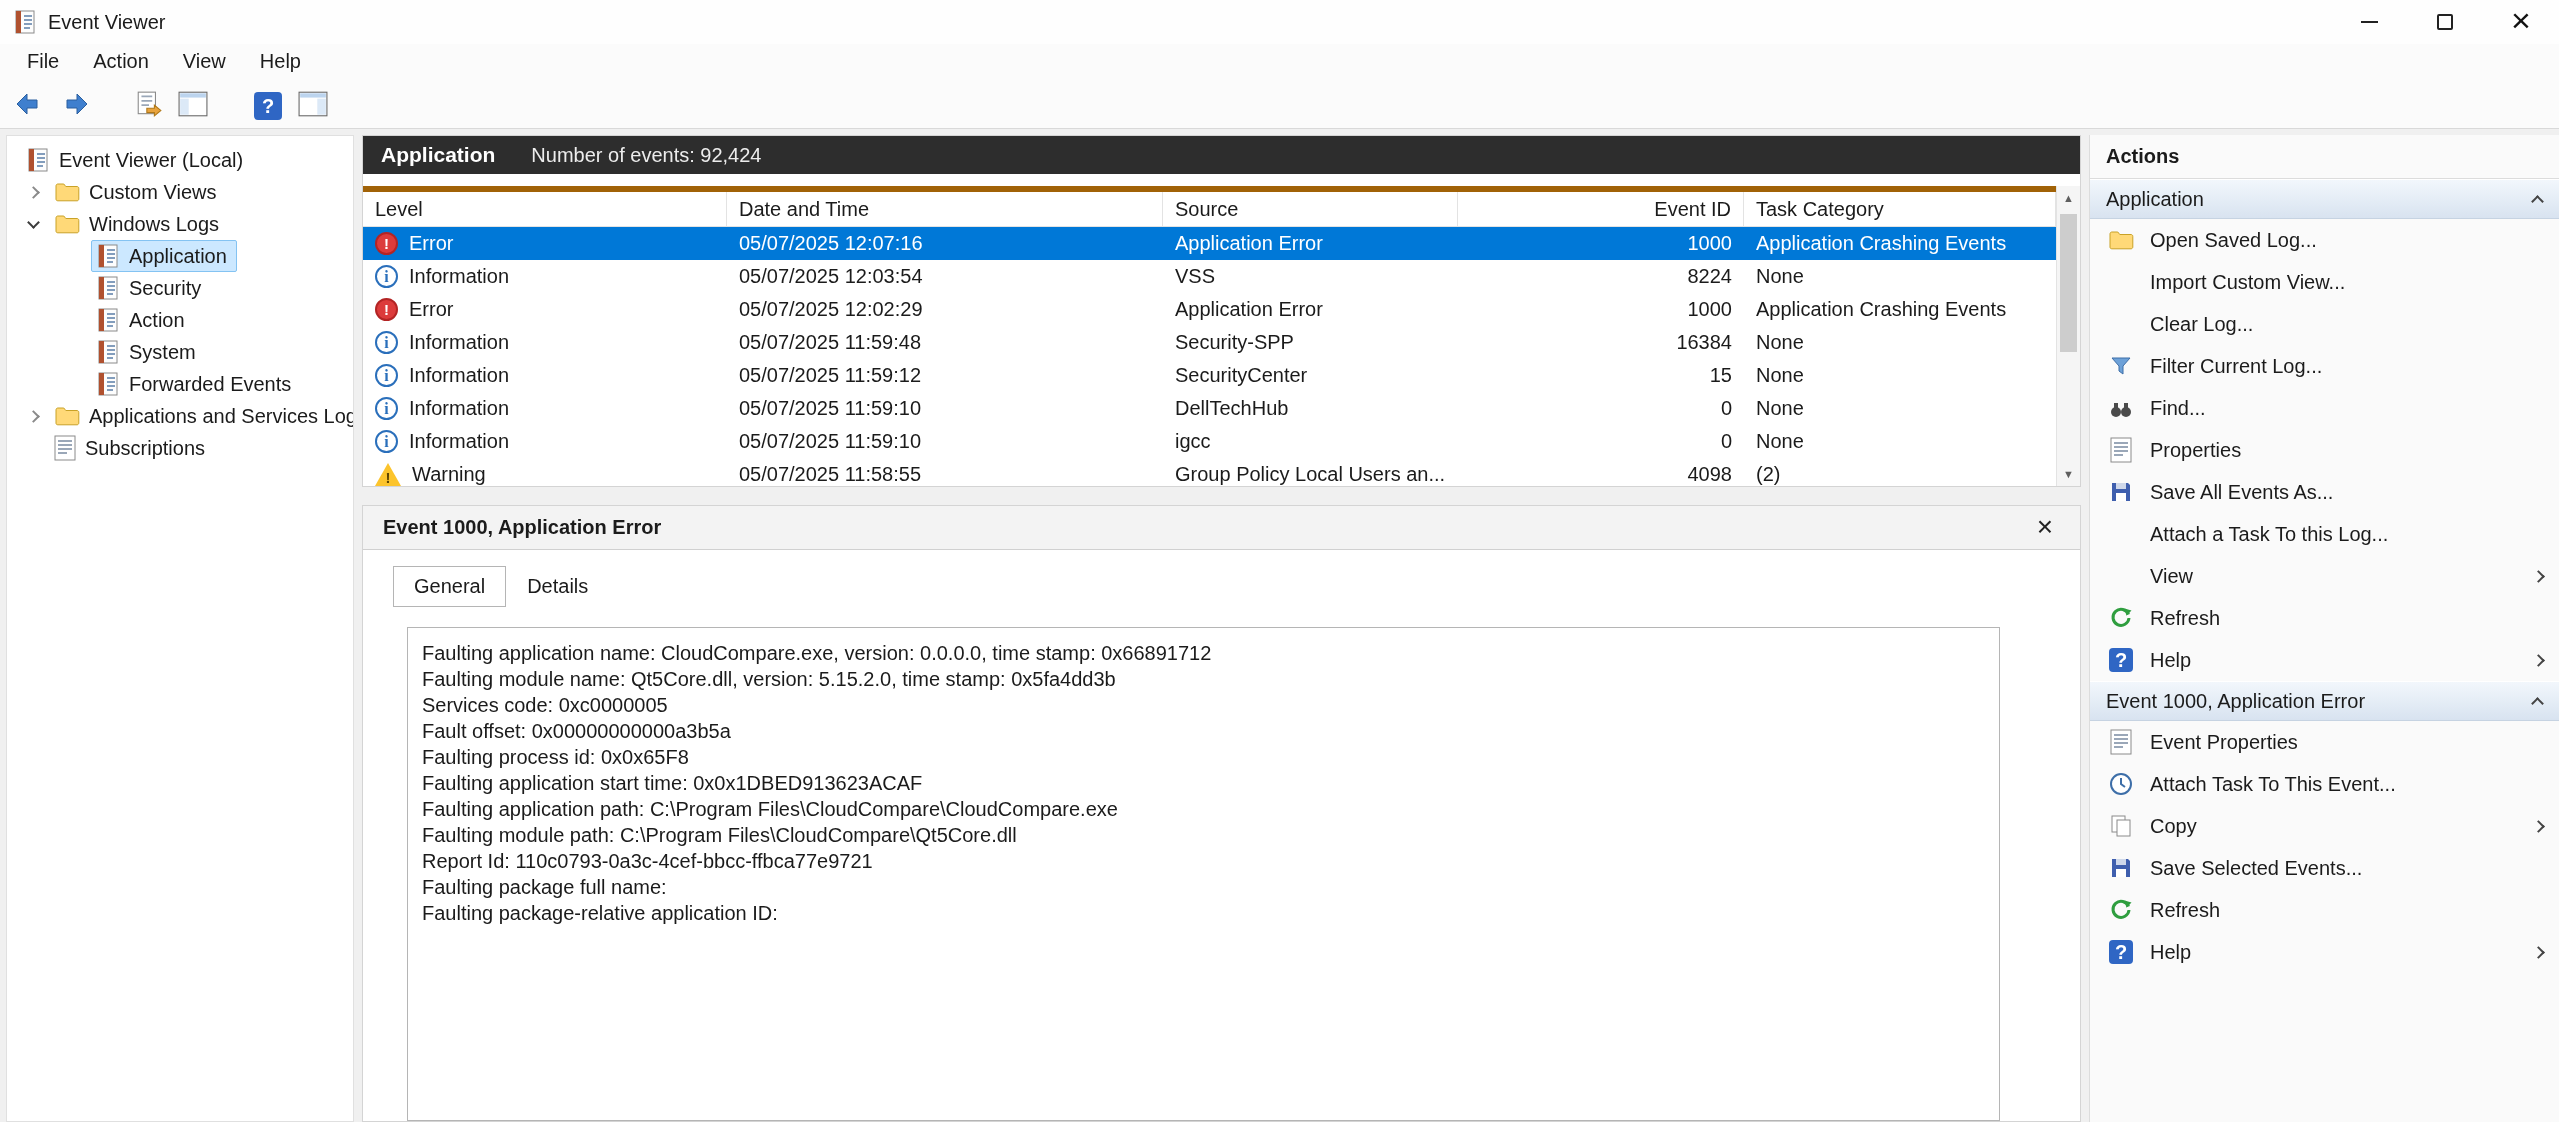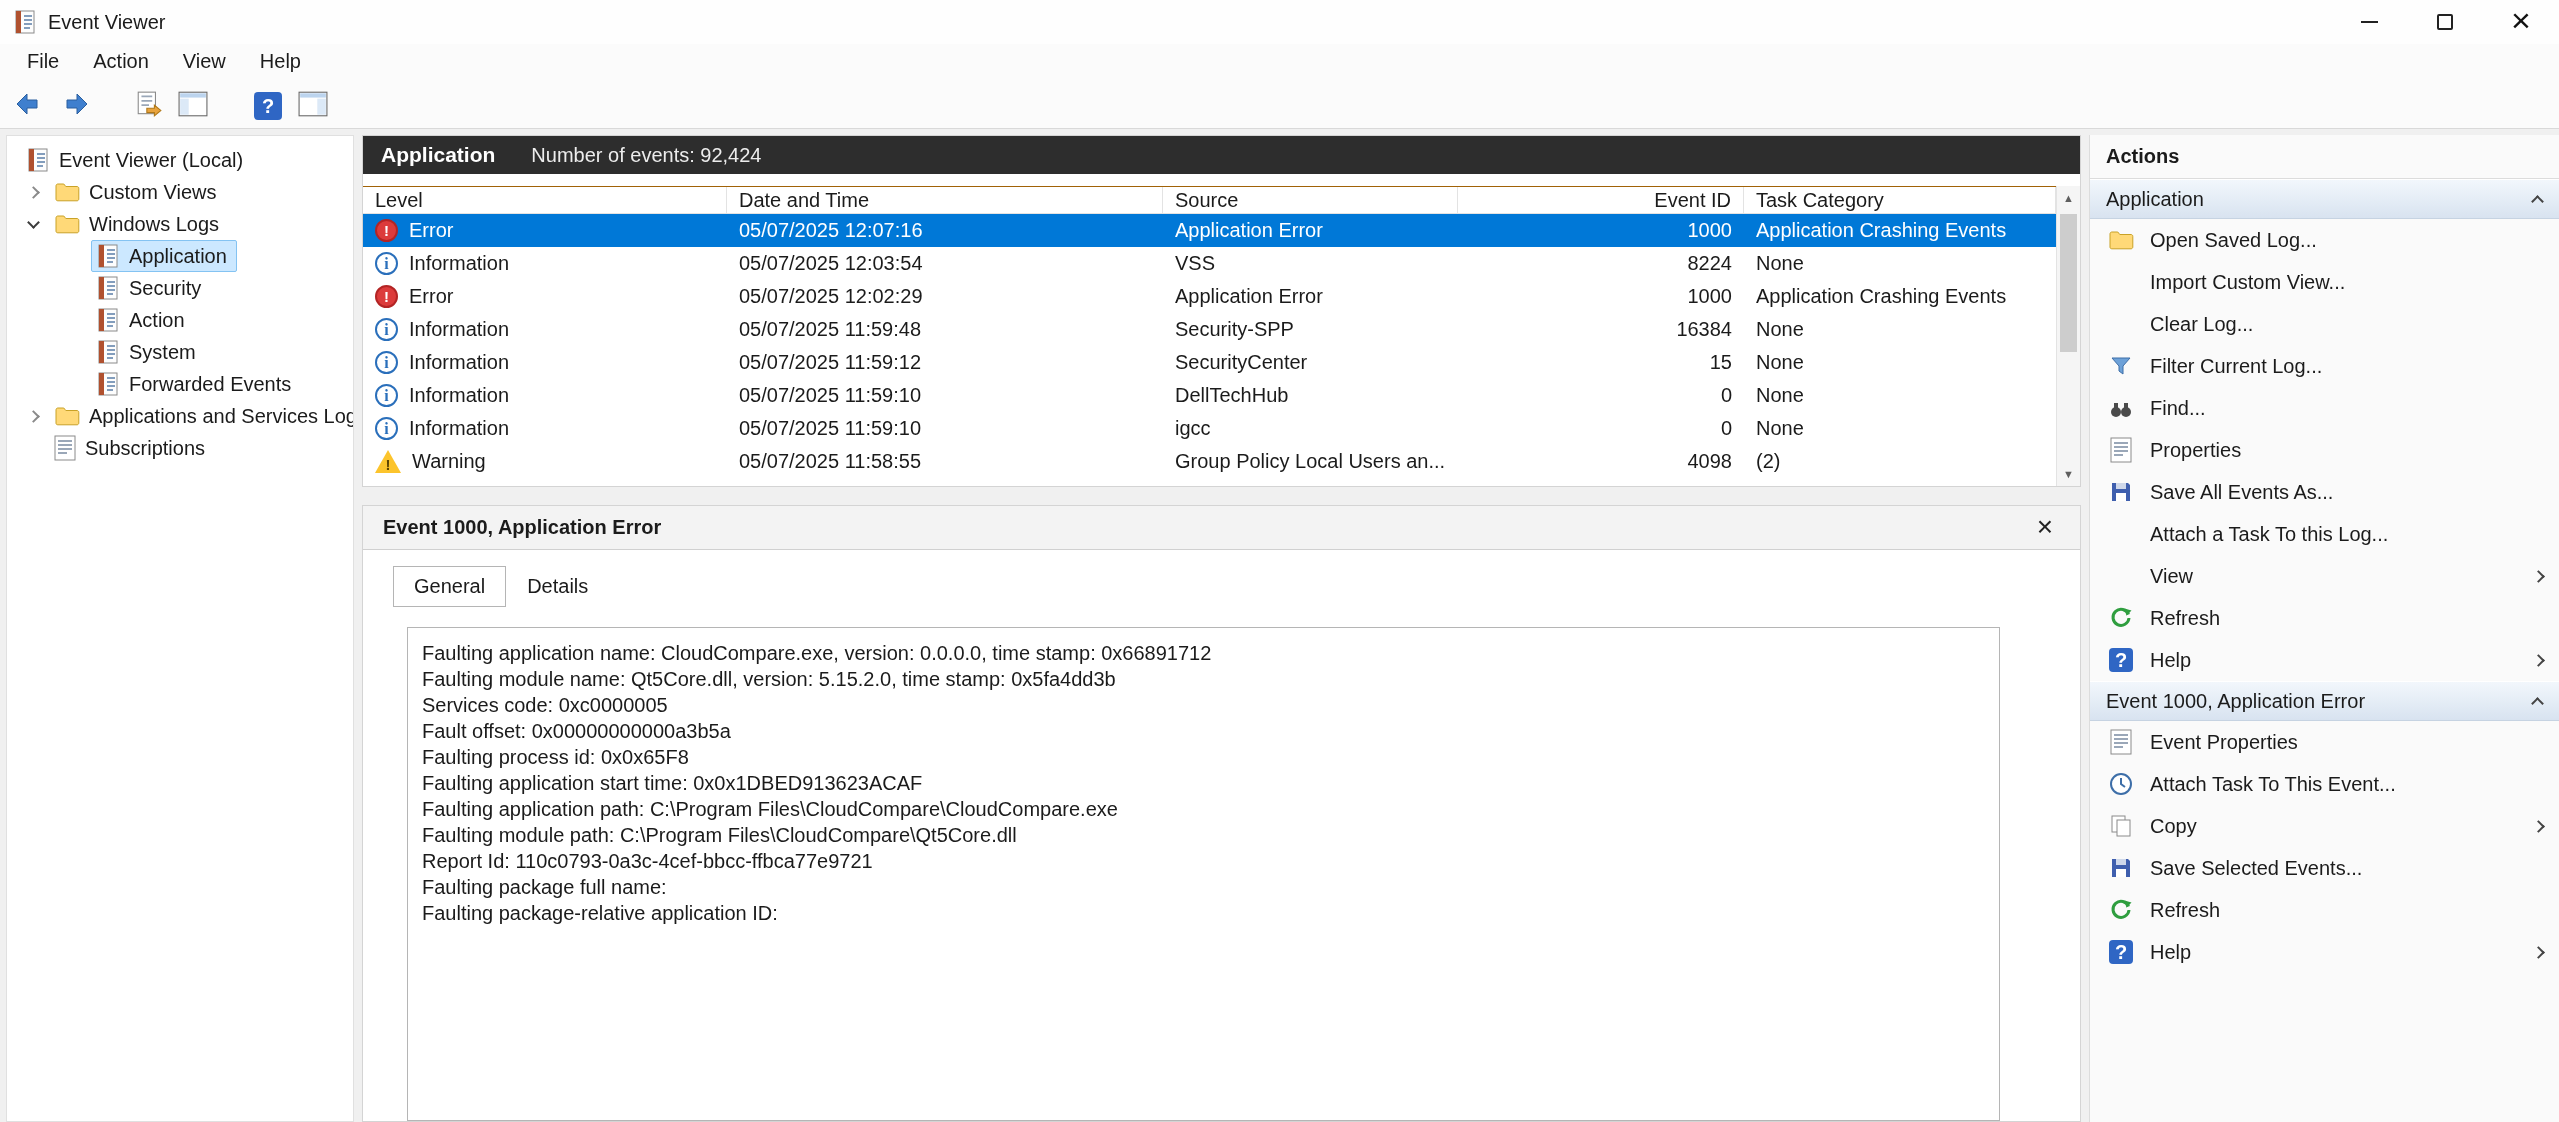--- a/index.html
+++ b/index.html
@@ -49,21 +49,21 @@
   
   .main-col { flex:1; display:flex; flex-direction:column; margin-right:8px; overflow:hidden; }
 
   .list-card { background:#fff; border:1px solid #d4d4d4; height:352px; flex:0 0 auto; display:flex; flex-direction:column; }
   .main-header { height:38px; background:#2d2d2d; color:#fff; display:flex; align-items:center; padding:0 18px; flex:0 0 auto; margin-bottom:12px; }
   .main-header .log-name { font-weight:bold; font-size:21px; }
   .main-header .count { margin-left:36px; color:#ececec; }
 
   .table-zone { display:flex; flex:1; overflow:hidden; }
   .table { flex:1; overflow:hidden; }
-  .thead { display:grid; grid-template-columns:364px 436px 295px 286px 1fr; height:28px; border-top:1px solid #a16207; border-bottom:1px solid #e3e3e3; }
+  .thead { display:grid; grid-template-columns:364px 436px 295px 286px 1fr; height:41px; border-top:6px solid #a16207; border-bottom:1px solid #e3e3e3; }
   .th { display:flex; align-items:center; padding:0 12px; border-right:1px solid #e3e3e3; white-space:nowrap; overflow:hidden; }
   .th.eid { justify-content:flex-end; }
   .row { display:grid; grid-template-columns:364px 436px 295px 286px 1fr; height:33px; align-items:center; }
   .row.selected { background:#0078d7; color:#fff; }
   .cell { padding:0 12px; white-space:nowrap; overflow:hidden; }
   .cell.level { display:flex; align-items:center; gap:11px; }
   .cell.eid { text-align:right; }
 
   .li-info { width:23px; height:23px; border-radius:50%; background:#fff; border:2px solid #2a6fbb; position:relative; flex:0 0 auto; }
   .li-info::before { content:"i"; position:absolute; inset:0; display:flex; align-items:center; justify-content:center; color:#2a6fbb; font-family:"Liberation Serif", serif; font-weight:bold; font-size:16px; }

